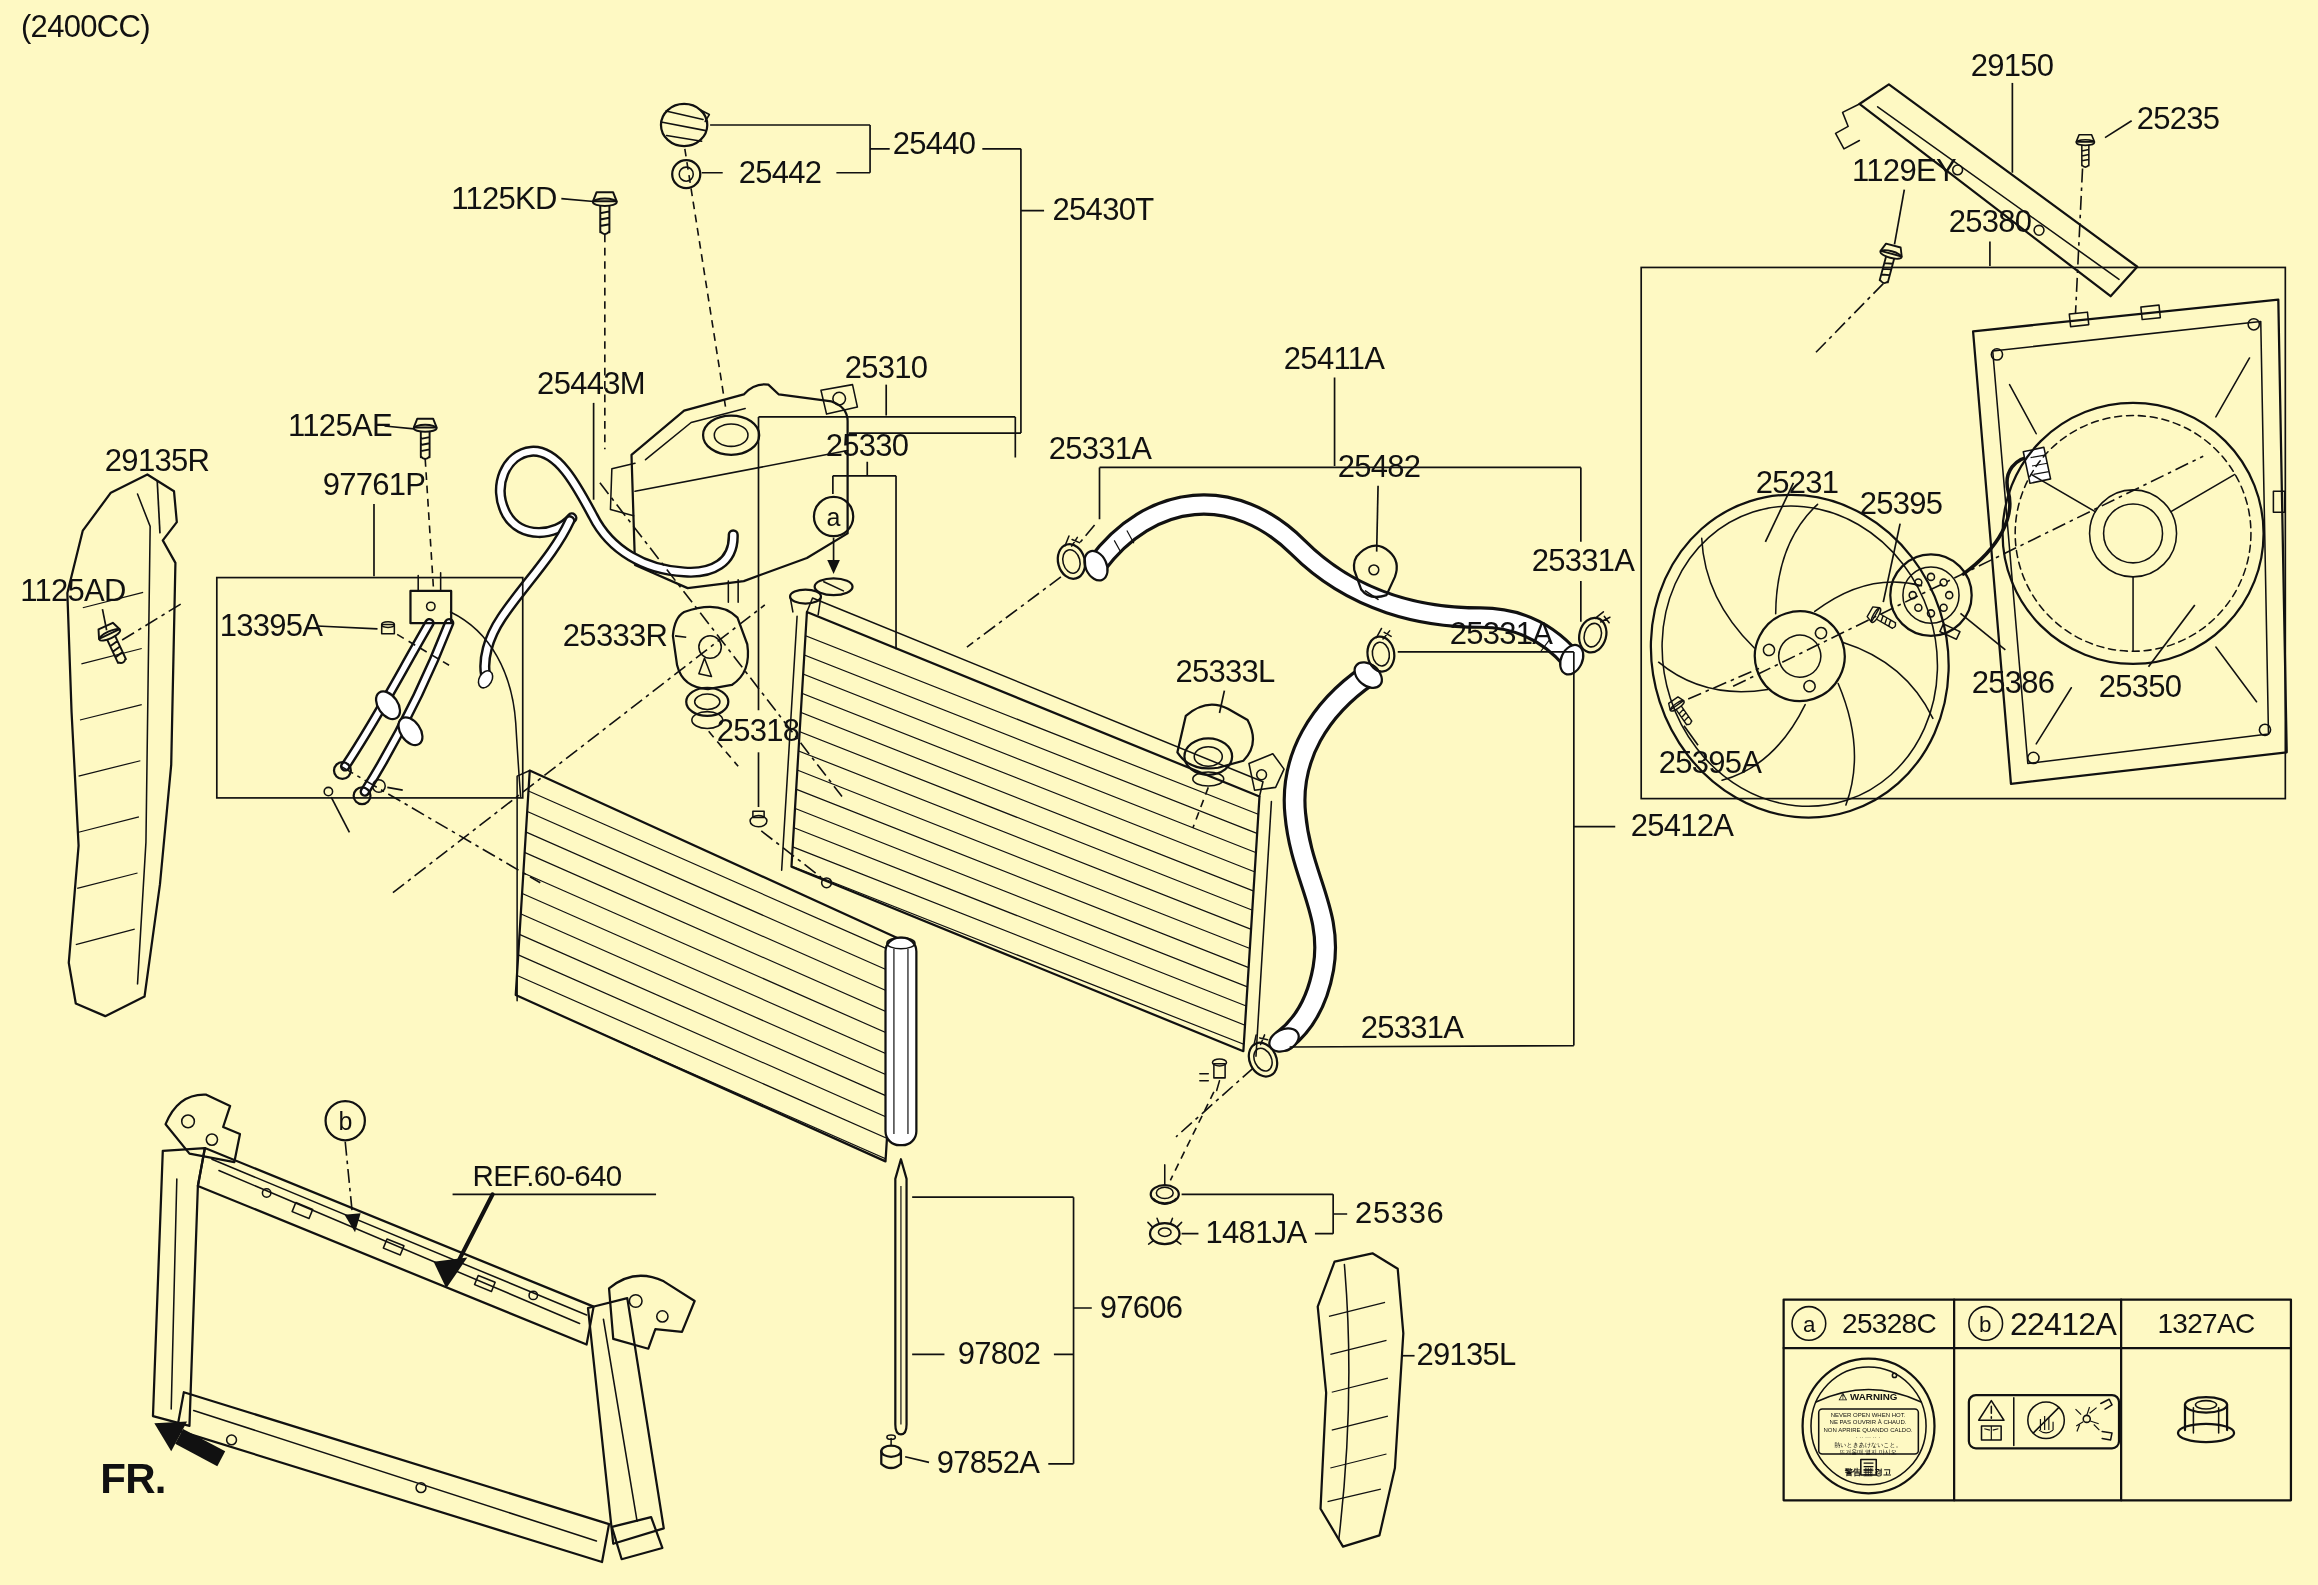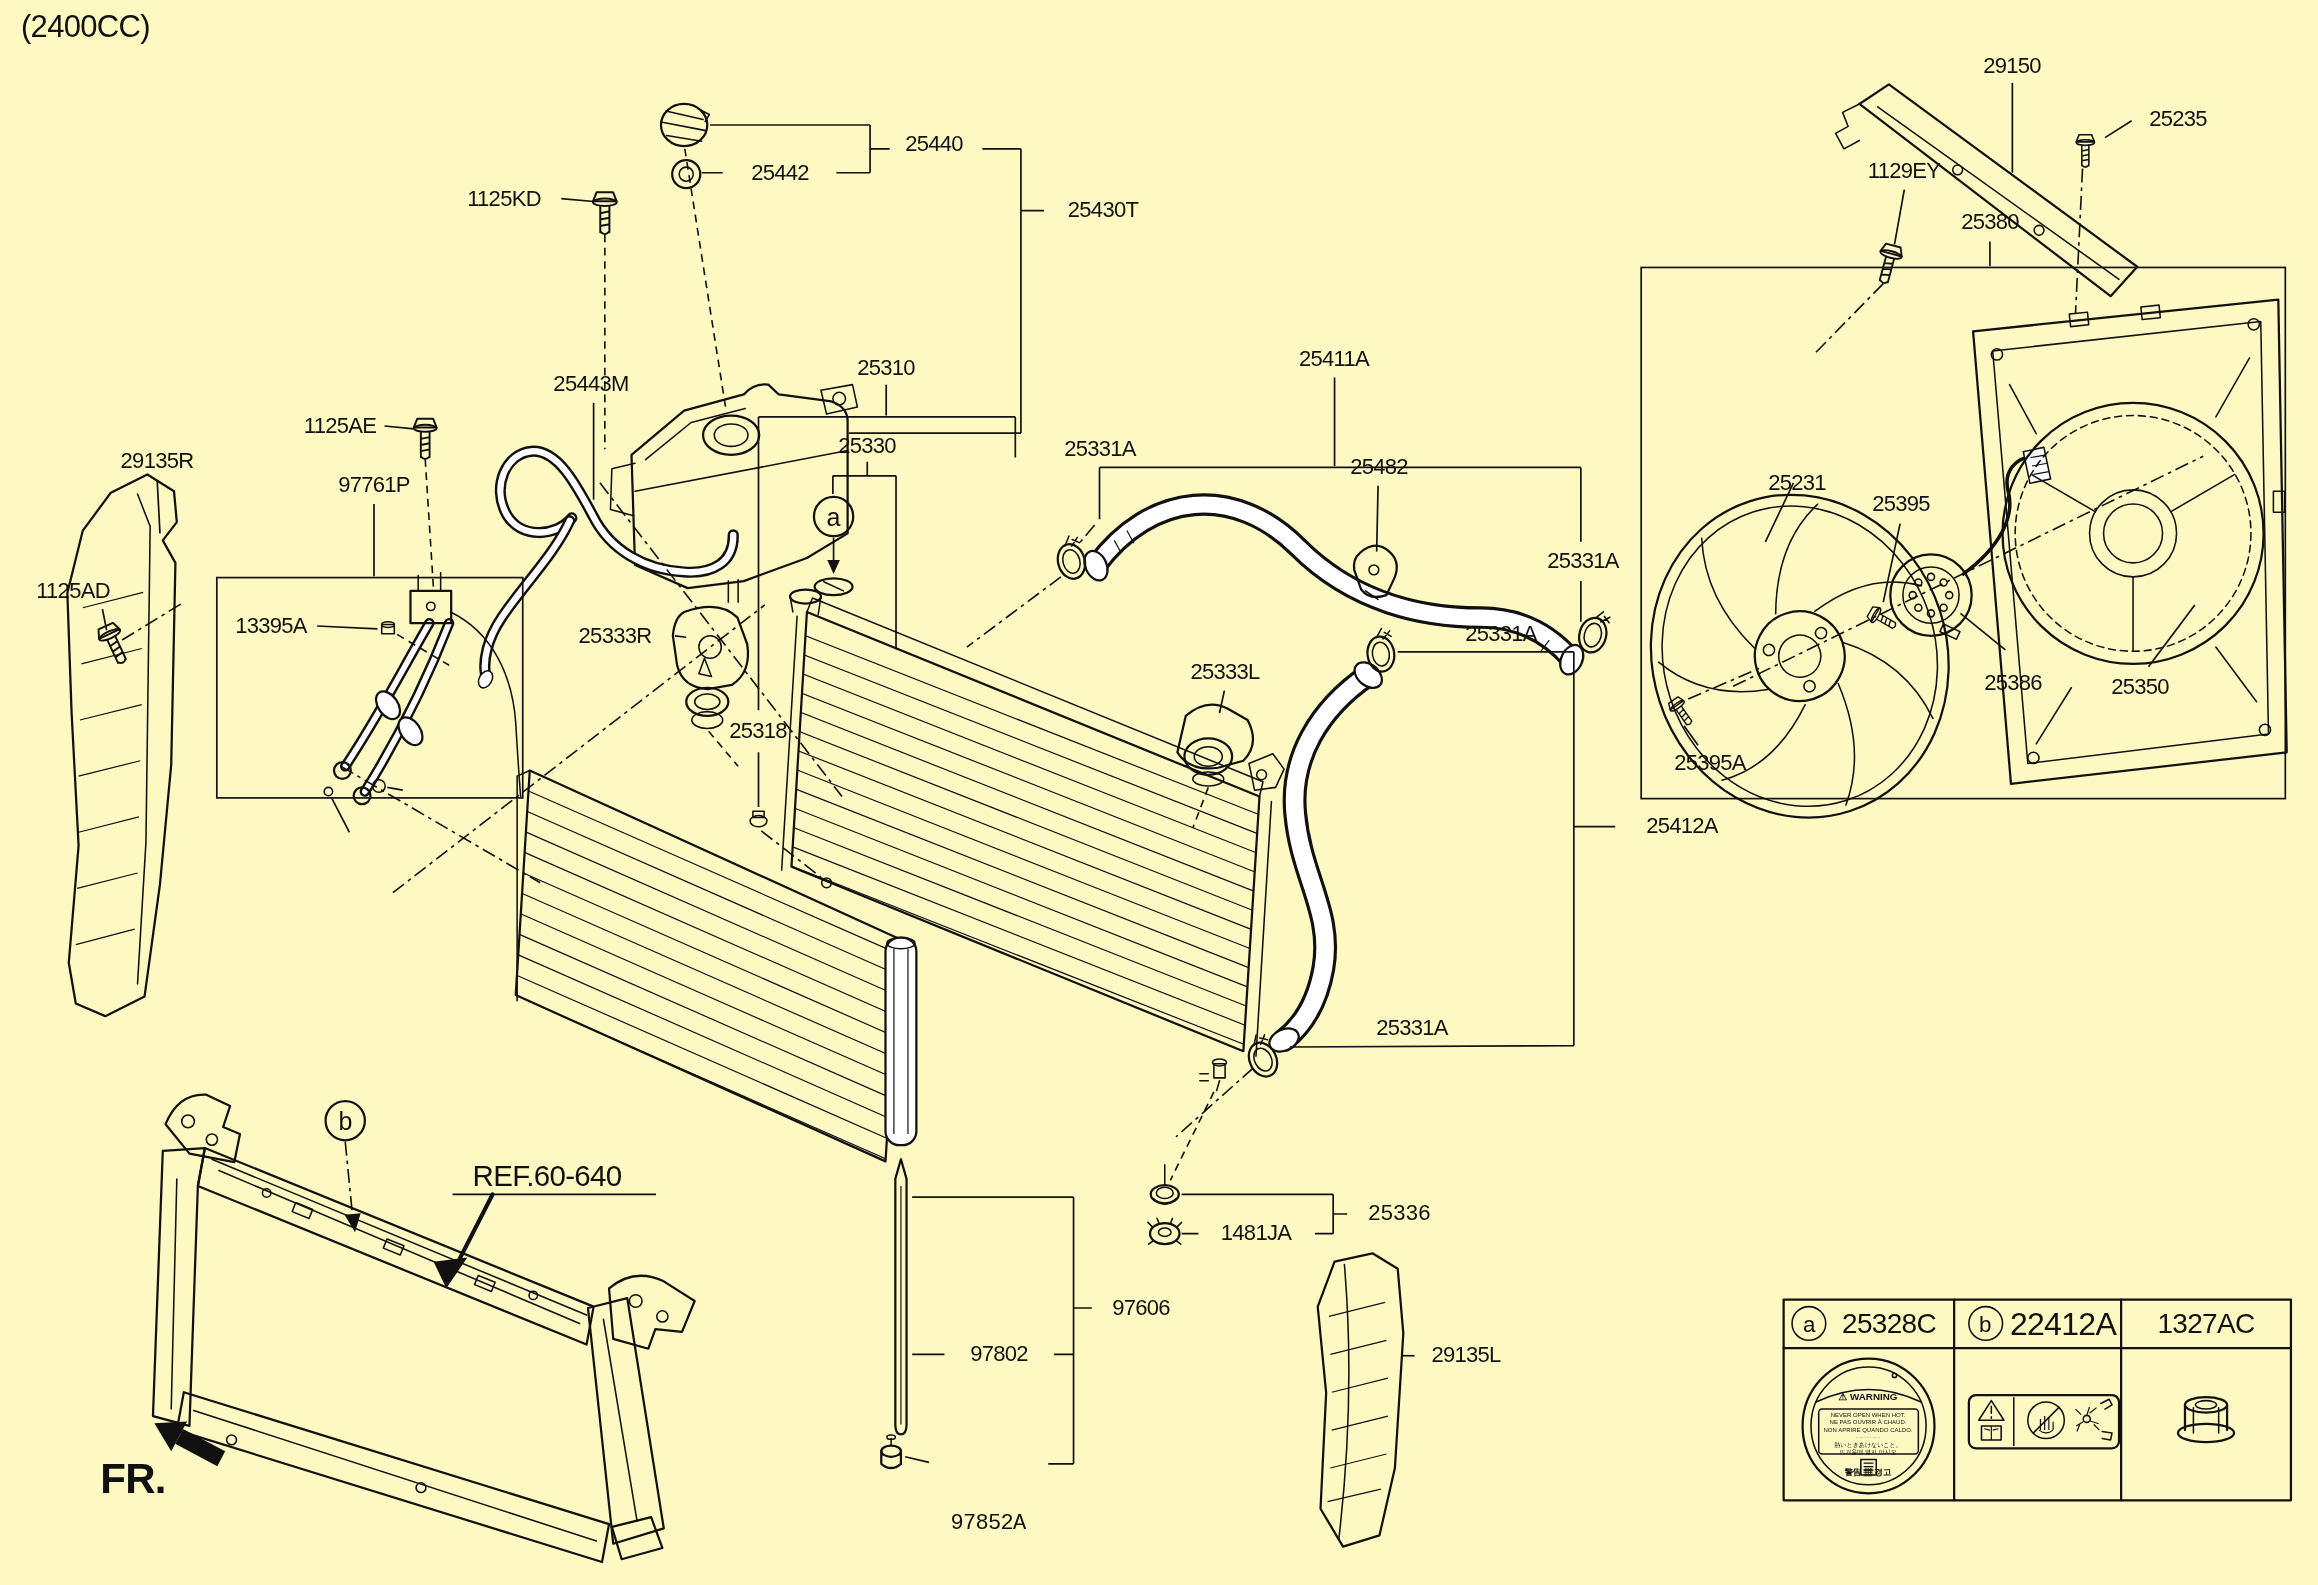--- a/index.html
+++ b/index.html
@@ -7,21 +7,21 @@
           font-family:"Liberation Sans", sans-serif;color:#111;}
   svg{position:absolute;left:0;top:0;}
   .s{stroke:#111;fill:none;stroke-width:3.2;stroke-linecap:round;stroke-linejoin:round;}
   .s2{stroke:#111;fill:none;stroke-width:2.2;stroke-linecap:round;stroke-linejoin:round;}
   .sh{stroke:#111;fill:none;stroke-width:1.7;}
   .ld{stroke:#111;fill:none;stroke-width:2.4;}
   .dd{stroke:#111;fill:none;stroke-width:2.3;stroke-dasharray:20 7 5 7;}
   .dsh{stroke:#111;fill:none;stroke-width:2.3;stroke-dasharray:11 8;}
   .wf{fill:#ffffff;}
   .blk{fill:#111;stroke:none;}
-  .plabel{position:absolute;transform:translate(-50%,-50%);font-size:22px;letter-spacing:-0.7px;
+  .plabel{position:absolute;transform:translate(-50%,-50%);font-size:31px;letter-spacing:-0.7px;
           white-space:nowrap;color:#111;}
   .plabel.bold{font-weight:bold;}
   .plabel.left{transform:translate(0,-50%);}
   .capbox{position:absolute;left:1868px;top:1434px;width:105px;transform:translate(-50%,-50%);
           text-align:center;font-size:6px;line-height:7.4px;letter-spacing:0;color:#111;}
   .captitle{position:absolute;left:1868px;top:1396px;transform:translate(-50%,-50%);
           font-size:9.8px;font-weight:bold;white-space:nowrap;}
   .capfoot{position:absolute;left:1868px;top:1472px;transform:translate(-50%,-50%);
           font-size:8.4px;font-weight:bold;white-space:nowrap;}
 </style>
@@ -464,21 +464,21 @@
       <span class="plabel" style="left: 1379px; top: 467px;">25482</span>
       <span class="plabel" style="left: 1583px; top: 561px;">25331A</span>
       <span class="plabel" style="left: 1501px; top: 634px;">25331A</span>
       <span class="plabel" style="left: 1225px; top: 672px;">25333L</span>
       <span class="plabel" style="left: 1682px; top: 826px;">25412A</span>
       <span class="plabel" style="left: 1412px; top: 1028px;">25331A</span>
       <span class="plabel" style="left: 1399px; top: 1214px; font-family: Liberation Mono, monospace;">25336</span>
       <span class="plabel" style="left: 1256px; top: 1233px; text-align: center;">1481JA</span>
       <span class="plabel" style="left: 1141px; top: 1308px;">97606</span>
       <span class="plabel" style="left: 999px; top: 1354px;">97802</span>
-      <span class="plabel" style="left: 988px; top: 1523px; font-family: Liberation Mono, monospace;">97852A</span>
+      <span class="plabel" style="left: 988px; top: 1463px;">97852A</span>
       <span class="plabel" style="left: 1466px; top: 1355px;">29135L</span>
       <span class="plabel" style="left: 2012px; top: 66px;">29150</span>
       <span class="plabel" style="left: 2178px; top: 119px;">25235</span>
       <span class="plabel" style="left: 1904px; top: 171px;">1129EY</span>
       <span class="plabel" style="left: 1990px; top: 222px;">25380</span>
       <span class="plabel" style="left: 1797px; top: 464px; margin-top: 19px;">25231</span>
       <span class="plabel" style="left: 1901px; top: 504px;">25395</span>
       <span class="plabel" style="left: 2013px; top: 683px;">25386</span>
       <span class="plabel" style="left: 2140px; top: 687px;">25350</span>
       <span class="plabel" style="left: 1710px; top: 763px;">25395A</span>

